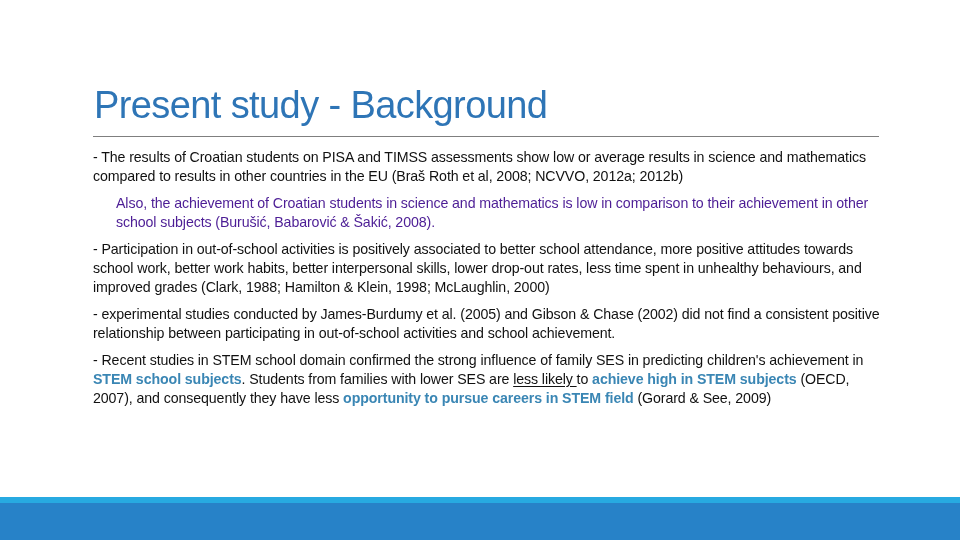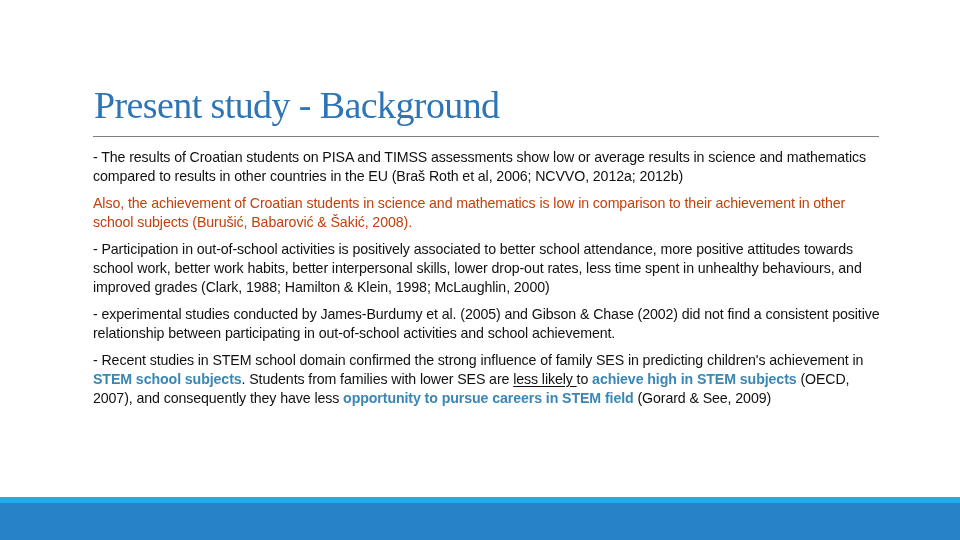--- a/index.html
+++ b/index.html
@@ -19,21 +19,21 @@
       position: absolute;
       left: 0; top: 0;
       width: 960px;
       height: 540px;
     }
     .title {
       position: absolute;
       left: 94px;
       top: 80px;
       margin: 0;
-      font-family: Liberation Serif, serif;
+      font-family: Liberation Sans, sans-serif;
       font-weight: normal;
       font-size: 38px;
       letter-spacing: -0.6px;
       color: #2e75b6;
       line-height: 50px;
       white-space: nowrap;
     }
     .divider {
       position: absolute;
       left: 93px;
@@ -48,21 +48,22 @@
       top: 148px;
       width: 795px;
       font-size: 14.2px;
       line-height: 18.6px;
       letter-spacing: -0.1px;
     }
     .para {
       margin: 0 0 9px 0;
     }
     .para.muted {
-      color: #c2410c;
+      color: #4c1d95;
+      margin-left: 23px;
     }
     .hl {
       color: #3a86b4;
       font-weight: bold;
     }
     .ul {
       text-decoration: underline;
       text-underline-offset: 2px;
     }
     .footer-strip {
@@ -83,21 +84,21 @@
     }
   </style>
 </head>
 <body>
 
 <div class="slide">
   <h1 class="title">Present study - Background</h1>
   <div class="divider"></div>
 
   <div class="body">
-    <p class="para">- The results of Croatian students on PISA and TIMSS assessments show low or average results in science and mathematics compared to results in other countries in the EU (Braš Roth et al, 2006; NCVVO, 2012a; 2012b)</p>
+    <p class="para">- The results of Croatian students on PISA and TIMSS assessments show low or average results in science and mathematics compared to results in other countries in the EU (Braš Roth et al, 2008; NCVVO, 2012a; 2012b)</p>
     <p class="para muted">Also, the achievement of Croatian students in science and mathematics is low in comparison to their achievement in other school subjects (Burušić, Babarović &amp; Šakić, 2008).</p>
     <p class="para">- Participation in out-of-school activities is positively associated to better school attendance, more positive attitudes towards school work, better work habits, better interpersonal skills, lower drop-out rates, less time spent in unhealthy behaviours, and improved grades (Clark, 1988; Hamilton &amp; Klein, 1998; McLaughlin, 2000)</p>
     <p class="para">- experimental studies conducted by James-Burdumy et al. (2005) and Gibson &amp; Chase (2002) did not find a consistent positive relationship between participating in out-of-school activities and school achievement.</p>
     <p class="para"><span>- Recent studies in STEM school domain confirmed the strong influence of family SES in predicting children's achievement in </span><span class="hl">STEM school subjects</span><span>. Students from families with lower SES are </span><span class="ul">less likely </span><span>to </span><span class="hl">achieve high in STEM subjects</span><span> (OECD, 2007), and consequently they have less </span><span class="hl">opportunity to pursue careers in STEM field</span><span> (Gorard &amp; See, 2009)</span></p>
   </div>
 
   <div class="footer-strip"></div>
   <div class="footer-band"></div>
 </div>
 

